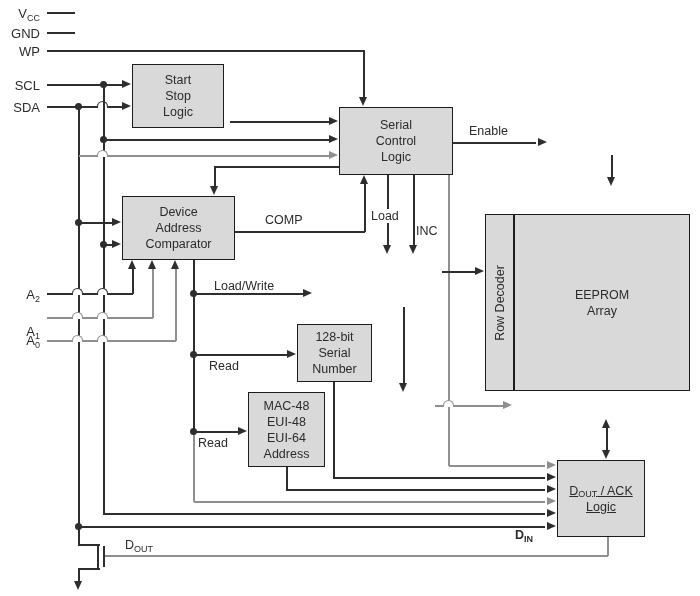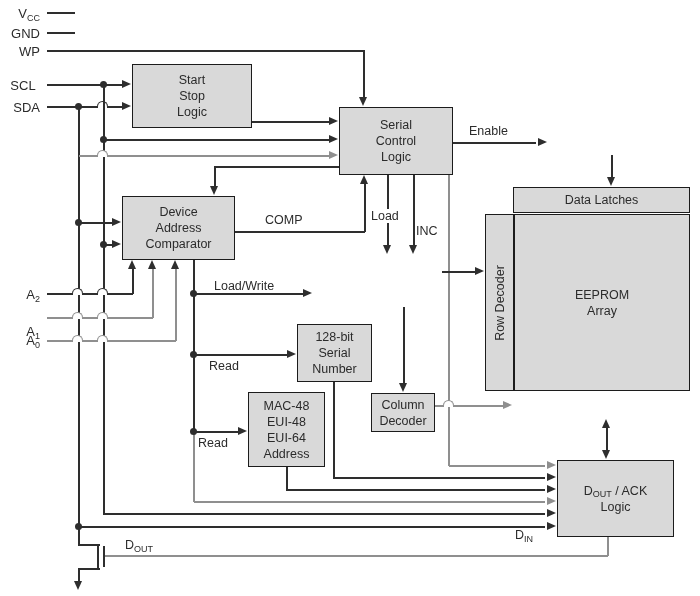--- a/index.html
+++ b/index.html
@@ -29,21 +29,21 @@
   .b2{display:block;}
 </style>
 </head>
 <body>
 
 <div id="stage">
 
   <div class="pin" style="left:6px;top:6px;"><span>V</span><span class="sb">CC</span></div>
   <div class="pin" style="left:6px;top:26px;">GND</div>
   <div class="pin" style="left:6px;top:44px;">WP</div>
-  <div class="pin" style="left:6px;top:78px;text-align:center;">SCL</div>
+  <div class="pin" style="left:6px;top:78px;">SCL</div>
   <div class="pin" style="left:6px;top:100px;">SDA</div>
   <div class="pin" style="left:6px;top:287px;"><span>A</span><span class="sb">2</span></div>
   <div class="pin" style="left:6px;top:324px;"><span>A</span><span class="sb">1</span></div>
   <div class="pin" style="left:6px;top:333px;"><span>A</span><span class="sb">0</span></div>
 
   <div class="hl k" style="left:47px;top:12px;width:28px;"></div>
   <div class="hl k" style="left:47px;top:32px;width:28px;"></div>
   <div class="hl k" style="left:47px;top:50px;width:317px;"></div>
   <div class="vl k" style="left:363px;top:50px;height:49px;"></div>
   <div class="ar ar-d" style="left:359px;top:97px;"></div>
@@ -157,56 +157,53 @@
   <div class="ar ar-r" style="left:547px;top:473px;"></div>
   <div class="vl k" style="left:286px;top:466px;height:24px;"></div>
   <div class="hl k" style="left:286px;top:489px;width:259px;"></div>
   <div class="ar ar-r" style="left:547px;top:485px;"></div>
 
   <div class="hl k" style="left:104px;top:513px;width:441px;"></div>
   <div class="ar ar-r" style="left:547px;top:509px;"></div>
   <div class="hl k" style="left:79px;top:526px;width:466px;"></div>
   <div class="ar ar-r" style="left:547px;top:522px;"></div>
   <div class="dot" style="left:75px;top:523px;"></div>
-  <div class="lbl" style="left:514px;top:528px;"><span>D</span><span class="sb">IN</span></div>
+  <div class="lbl" style="left:514px;top:528px;font-weight:bold;"><span>D</span><span class="sb">IN</span></div>
 
   <div class="vl k" style="left:606px;top:427px;height:25px;"></div>
   <div class="ar ar-u" style="left:602px;top:419px;"></div>
   <div class="ar ar-d" style="left:602px;top:450px;"></div>
 
   <div class="vl g" style="left:607px;top:537px;height:19px;"></div>
   <div class="hl g" style="left:105px;top:555px;width:503px;"></div>
   <div class="lbl" style="left:124px;top:538px;"><span>D</span><span class="sb">OUT</span></div>
 
   <div class="hl k" style="left:78px;top:544px;width:22px;"></div>
   <div class="vl k wide" style="left:97px;top:544px;height:26px;"></div>
   <div class="vl k wide" style="left:103px;top:546px;height:21px;"></div>
   <div class="hl k" style="left:78px;top:568px;width:22px;"></div>
   <div class="vl k" style="left:78px;top:568px;height:15px;"></div>
   <div class="ar ar-d" style="left:74px;top:581px;"></div>
 
-  <div class="bx" style="left:132px;top:64px;width:120px;height:64px;">Start
+  <div class="bx" style="left:132px;top:64px;width:92px;height:64px;">Start
 Stop
 Logic</div>
   <div class="bx" style="left:339px;top:107px;width:114px;height:68px;">Serial
 Control
 Logic</div>
-  <div class="bx" style="left:513px;top:187px;width:177px;height:26px;">Data Latches</div>
   <div class="bx" style="left:485px;top:214px;width:29px;height:177px;"><span class="rot">Row Decoder</span></div>
   <div class="bx" style="left:514px;top:214px;width:176px;height:177px;">EEPROM
 Array</div>
   <div class="bx" style="left:122px;top:196px;width:113px;height:64px;">Device
 Address
 Comparator</div>
   <div class="bx" style="left:297px;top:324px;width:75px;height:58px;">128-bit
 Serial
 Number</div>
   <div class="bx" style="left:248px;top:392px;width:77px;height:75px;">MAC-48
 EUI-48
 EUI-64
 Address</div>
-  <div class="bx" style="left:371px;top:393px;width:64px;height:39px;">Column
-Decoder</div>
-  <div class="bx" style="left:557px;top:460px;width:117px;height:77px;">
+  <div class="bx" style="left:557px;top:460px;width:88px;height:77px;text-decoration:underline;">
     <span><span>D</span><span class="sb">OUT</span><span> / ACK</span><span class="b2">Logic</span></span>
   </div>
 
 </div>
 
 </body></html>

